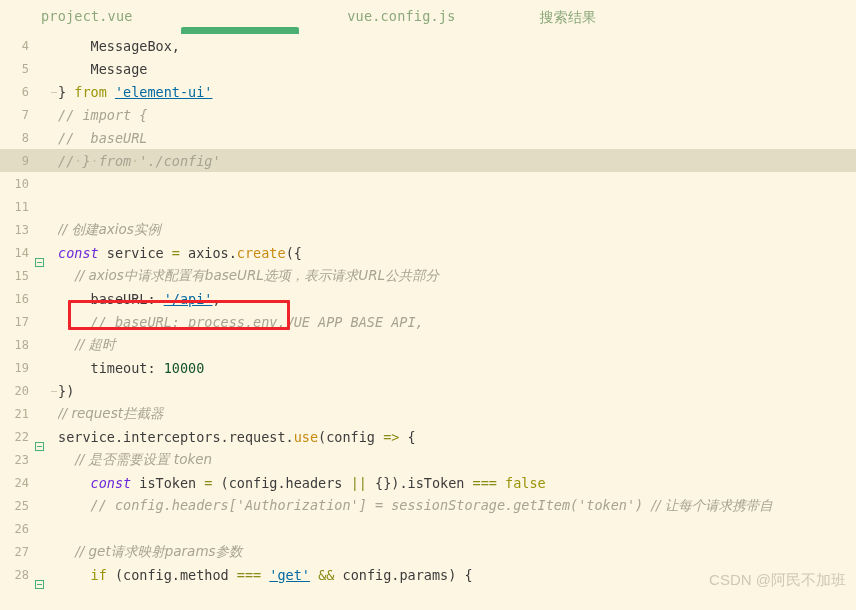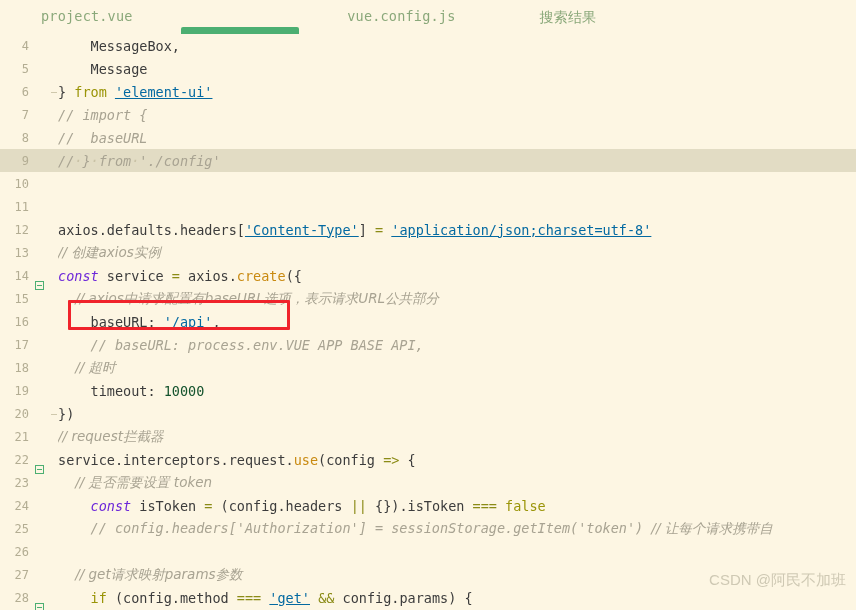--- a/index.html
+++ b/index.html
@@ -206,26 +206,20 @@
     <span class="code"></span>
   </div>
 
   <div class="row">
     <span class="gutter">11</span>
     <span class="fold"></span>
     <span class="bar"></span>
     <span class="code"></span>
   </div>
 
-  <div class="row">
-    <span class="gutter">12</span>
-    <span class="fold"></span>
-    <span class="bar"></span>
-    <span class="code">axios.defaults.headers[<span class="str">'Content-Type'</span>] <span class="op">=</span> <span class="str">'application/json;charset=utf-8'</span></span>
-  </div>
 
   <div class="row">
     <span class="gutter">13</span>
     <span class="fold"></span>
     <span class="bar"></span>
     <span class="code cmtc">// 创建axios实例</span>
   </div>
 
   <div class="row">
     <span class="gutter">14</span>

